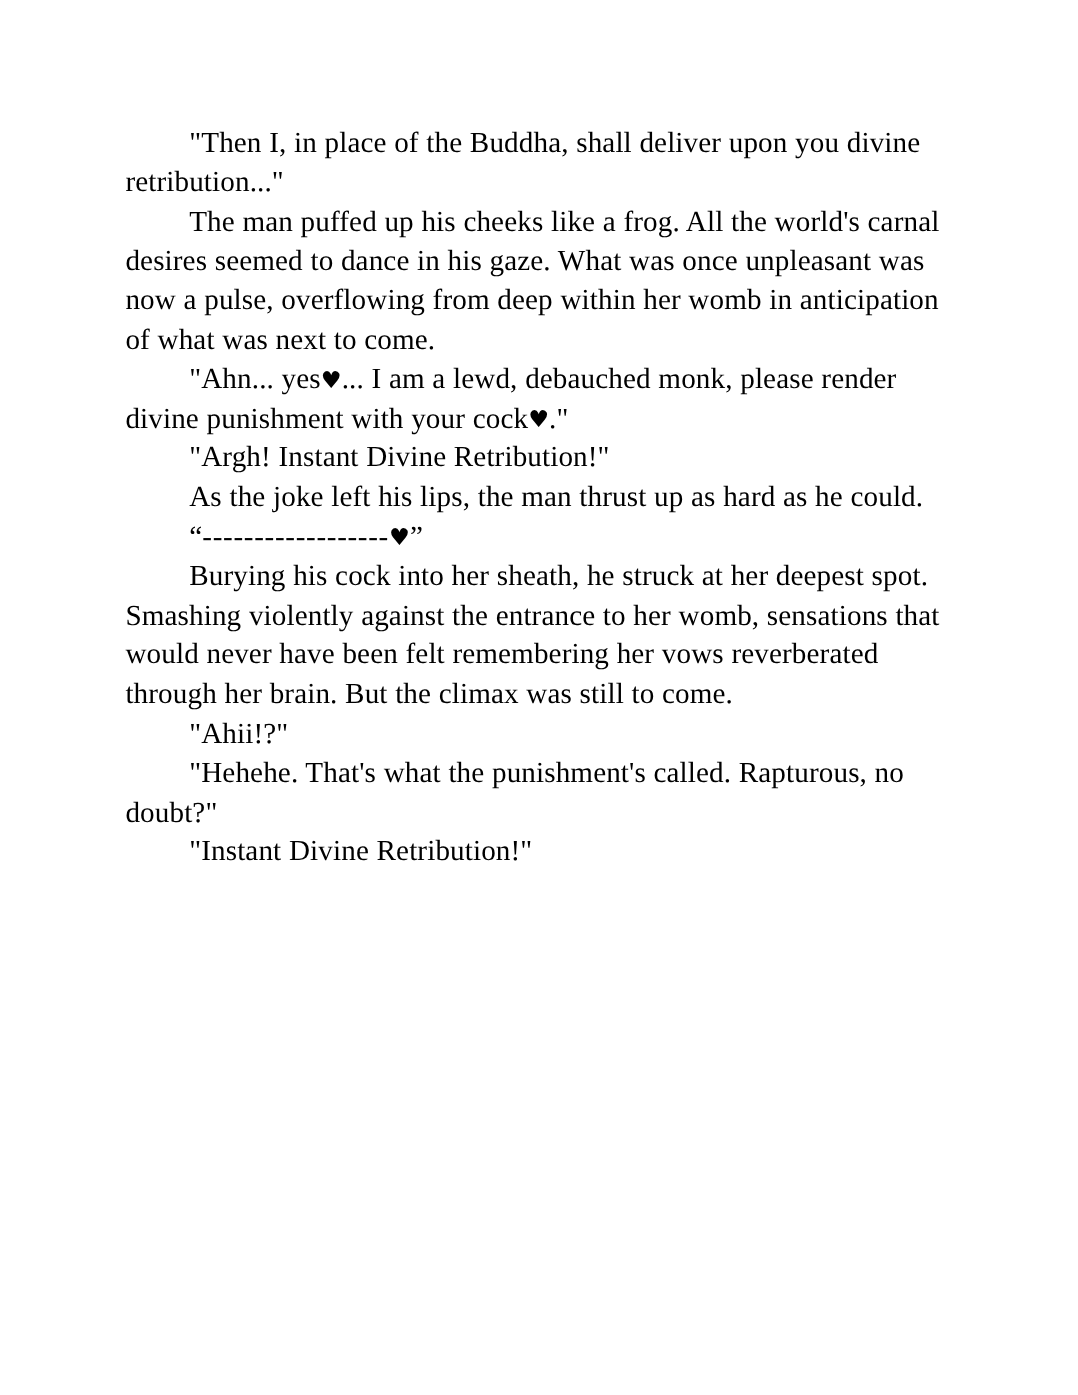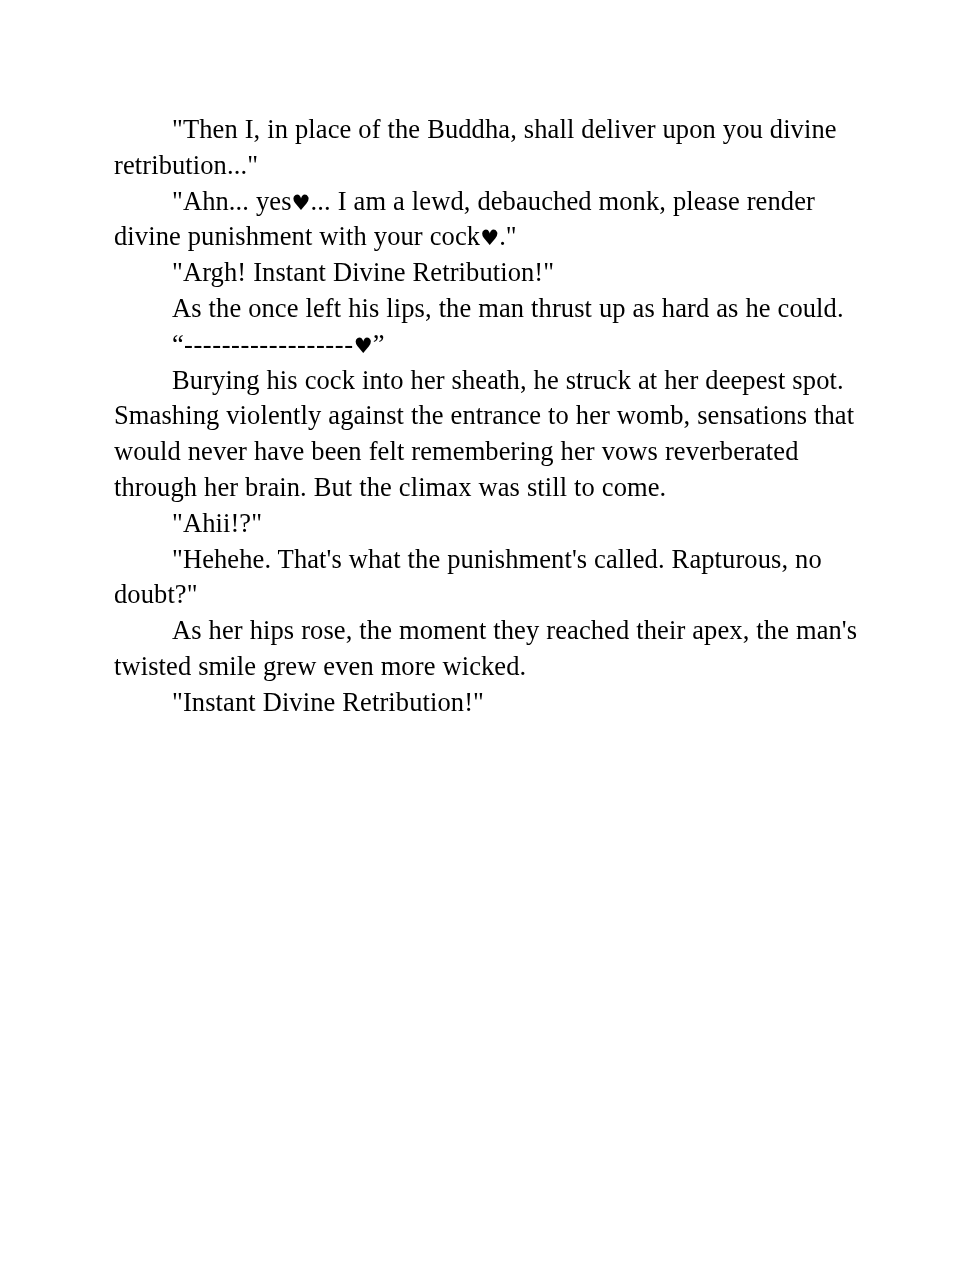--- a/index.html
+++ b/index.html
@@ -53,23 +53,23 @@
   .dashline .dashes {
     letter-spacing: 0.6px;
   }
 </style>
 </head>
 <body>
 
 <div class="page">
   <div class="text-block" id="text-block">
       <p class="para"><span>"Then I, in place of the Buddha, shall deliver upon you divine retribution..."</span></p>
+      <p class="para"><span>The man puffed up his cheeks like a frog. All the world's carnal desires seemed to dance in his gaze. What was once unpleasant was now a pulse, overflowing from deep within her womb in anticipation of what was next to come.</span></p>
       <p class="para"><span>"Ahn... yes</span><span class="heart">♥</span><span>... I am a lewd, debauched monk, please render divine punishment with your cock</span><span class="heart">♥</span><span>."</span></p>
       <p class="para"><span>"Argh! Instant Divine Retribution!"</span></p>
-      <p class="para"><span>As the once left his lips, the man thrust up as hard as he could.</span></p>
+      <p class="para"><span>As the joke left his lips, the man thrust up as hard as he could.</span></p>
       <p class="dashline"><span>“</span><span class="dashes">------------------</span><span class="heart">♥</span><span>”</span></p>
       <p class="para"><span>Burying his cock into her sheath, he struck at her deepest spot. Smashing violently against the entrance to her womb, sensations that would never have been felt remembering her vows reverberated through her brain. But the climax was still to come.</span></p>
       <p class="para"><span>"Ahii!?"</span></p>
       <p class="para"><span>"Hehehe. That's what the punishment's called. Rapturous, no doubt?"</span></p>
-      <p class="para"><span>As her hips rose, the moment they reached their apex, the man's twisted smile grew even more wicked.</span></p>
       <p class="para"><span>"Instant Divine Retribution!"</span></p>
     </div>
 </div>
 
 </body></html>

